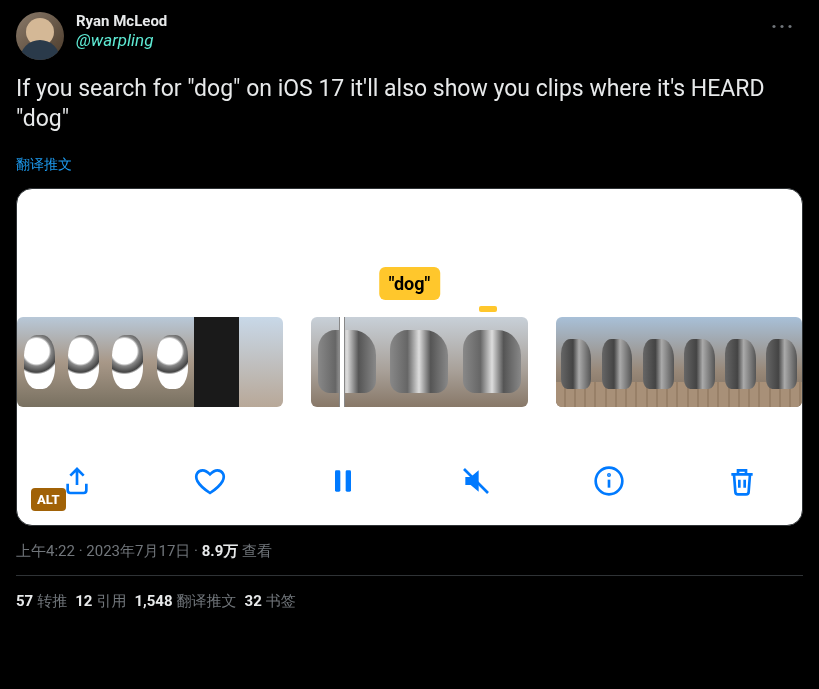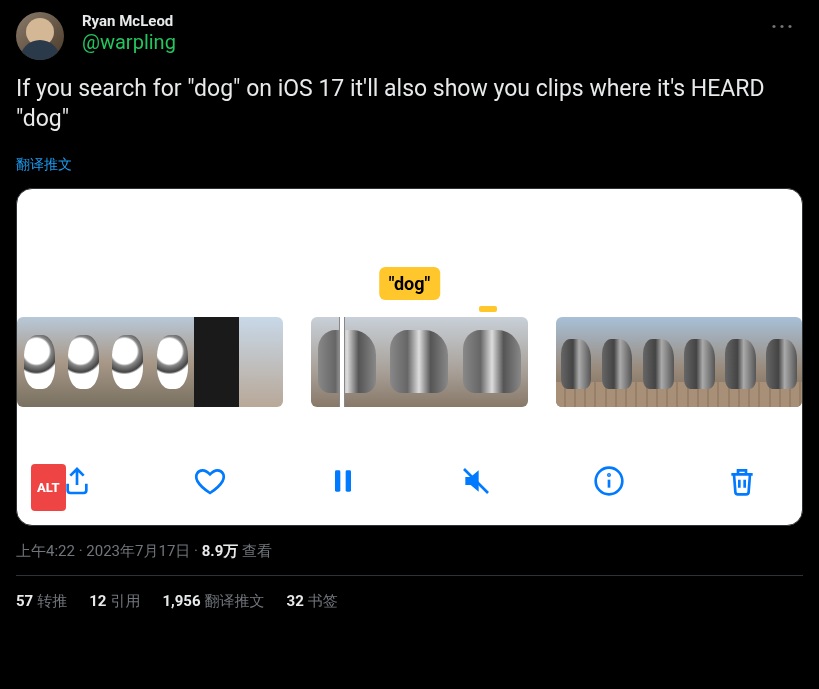--- a/index.html
+++ b/index.html
@@ -11,21 +11,21 @@
     overflow: hidden;
     color: #e7e9ea;
   }
   .tweet {
     padding: 12px 16px;
     position: relative;
   }
   .header {
     display: flex;
     align-items: flex-start;
-    gap: 18px;
+    gap: 12px;
   }
   .avatar {
     width: 48px;
     height: 48px;
     border-radius: 50%;
     background: linear-gradient(135deg, #8a7a6a 0%, #4a3a2a 100%);
     flex-shrink: 0;
     position: relative;
     overflow: hidden;
   }
@@ -49,22 +49,23 @@
   }
   .names {
     flex: 1;
   }
   .display-name {
     font-weight: 700;
     font-size: 15px;
     color: #e7e9ea;
   }
   .handle {
-    font-size: 20px;
-    color: #22c55e;
+    font-size: 17px;
+    color: #5eead4;
+    font-style: italic;
   }
   .more-btn {
     color: #71767b;
     font-size: 20px;
     line-height: 1;
     padding: 4px 8px;
     cursor: pointer;
     letter-spacing: 2px;
     font-weight: 700;
   }
@@ -165,43 +166,43 @@
     justify-content: space-between;
     align-items: center;
   }
   .ctrl-ico { color: #007aff; cursor: pointer; display: flex; align-items: center; justify-content: center; width: 36px; height: 36px; }
   .ctrl-ico svg { width: 32px; height: 32px; }
 
   .alt-badge {
     position: absolute;
     bottom: 14px;
     left: 14px;
-    background: #ef4444;
+    background: #a16207;
     color: #fff;
     font-weight: 800;
     font-size: 13px;
-    padding: 16px 6px;
+    padding: 4px 6px;
     border-radius: 4px;
   }
   .meta-row {
     margin-top: 16px;
     font-size: 15px;
     color: #71767b;
   }
   .meta-row .views-num {
     color: #e7e9ea;
     font-weight: 700;
   }
   .divider {
     border-top: 1px solid #2f3336;
     margin-top: 14px;
   }
   .stats-row {
     display: flex;
-    gap: 22px;
+    gap: 8px;
     padding-top: 16px;
     font-size: 15px;
     color: #71767b;
   }
   .stats-row .num {
     color: #e7e9ea;
     font-weight: 700;
     margin-right: 4px;
   }
   .stat-item { cursor: pointer; }
@@ -328,16 +329,16 @@
 
   <div class="meta-row">
     <span>上午4:22</span><span> · </span><span>2023年7月17日</span><span> · </span><span class="views-num">8.9万</span><span> 查看</span>
   </div>
 
   <div class="divider"></div>
 
   <div class="stats-row">
     <div class="stat-item"><span class="num">57</span><span>转推</span></div>
     <div class="stat-item"><span class="num">12</span><span>引用</span></div>
-    <div class="stat-item"><span class="num">1,956</span><span>翻译推文</span></div>
+    <div class="stat-item"><span class="num">1,548</span><span>翻译推文</span></div>
     <div class="stat-item"><span class="num">32</span><span>书签</span></div>
   </div>
 </div>
 
 </body></html>

